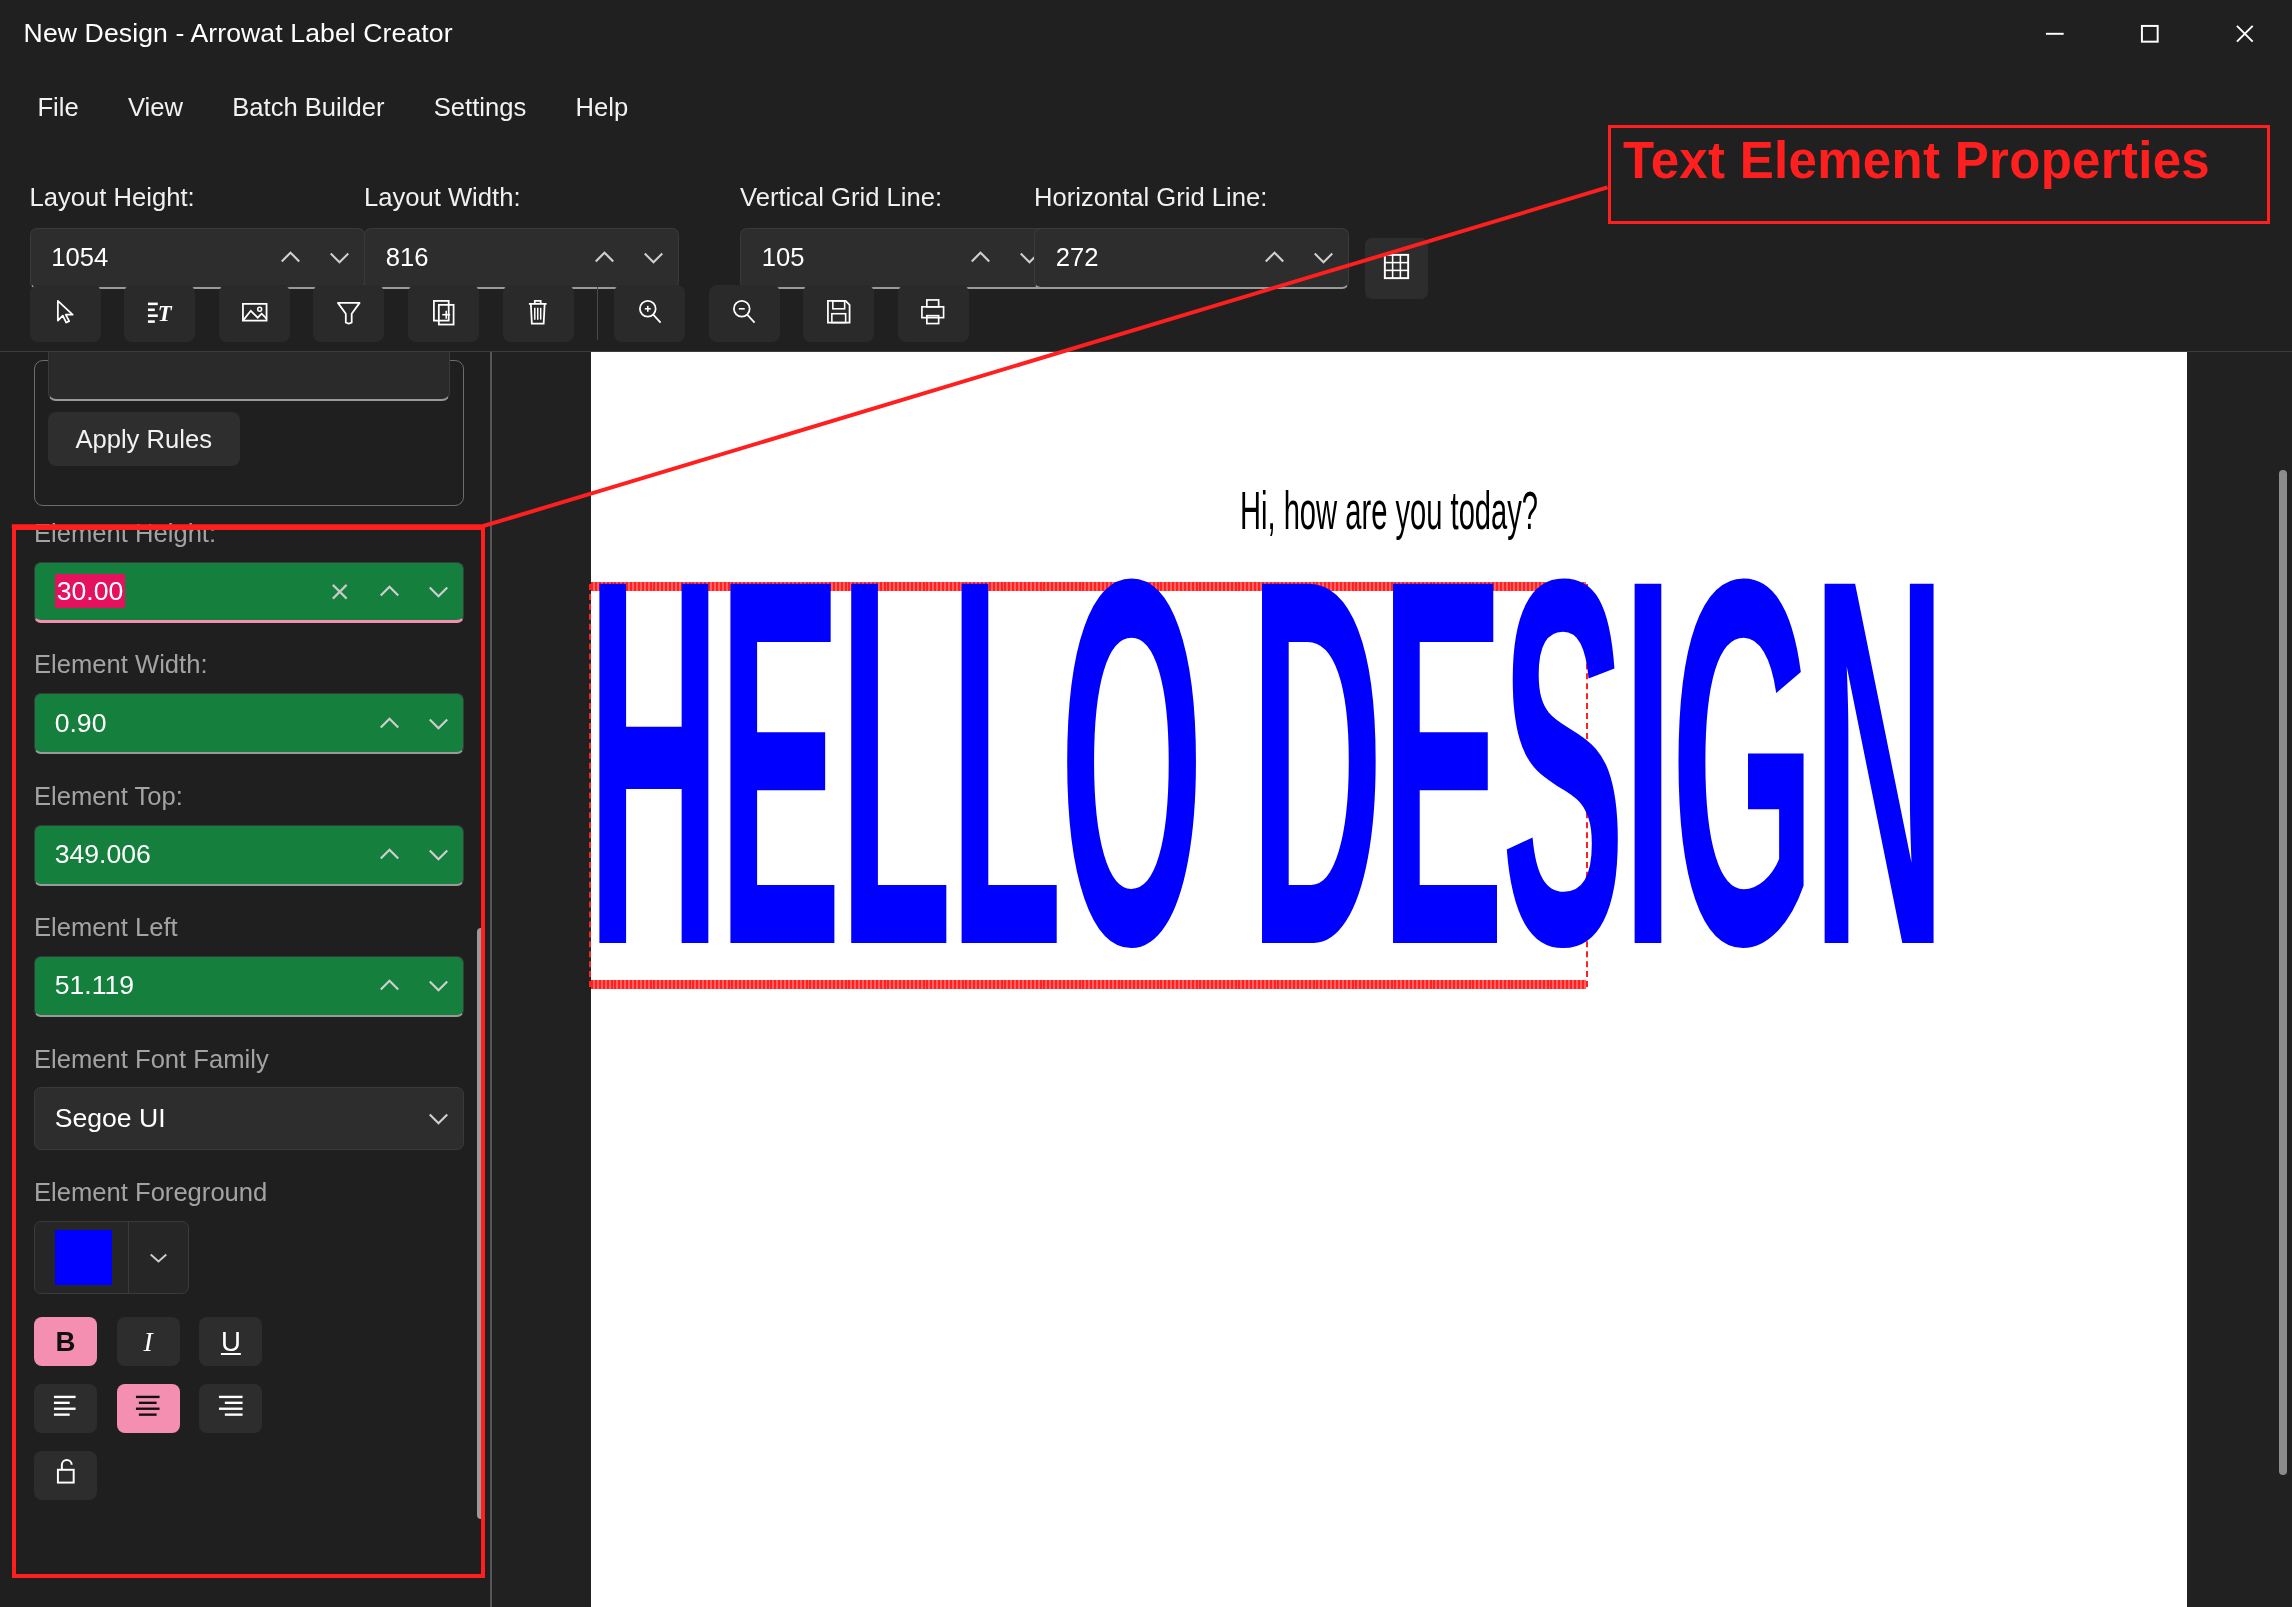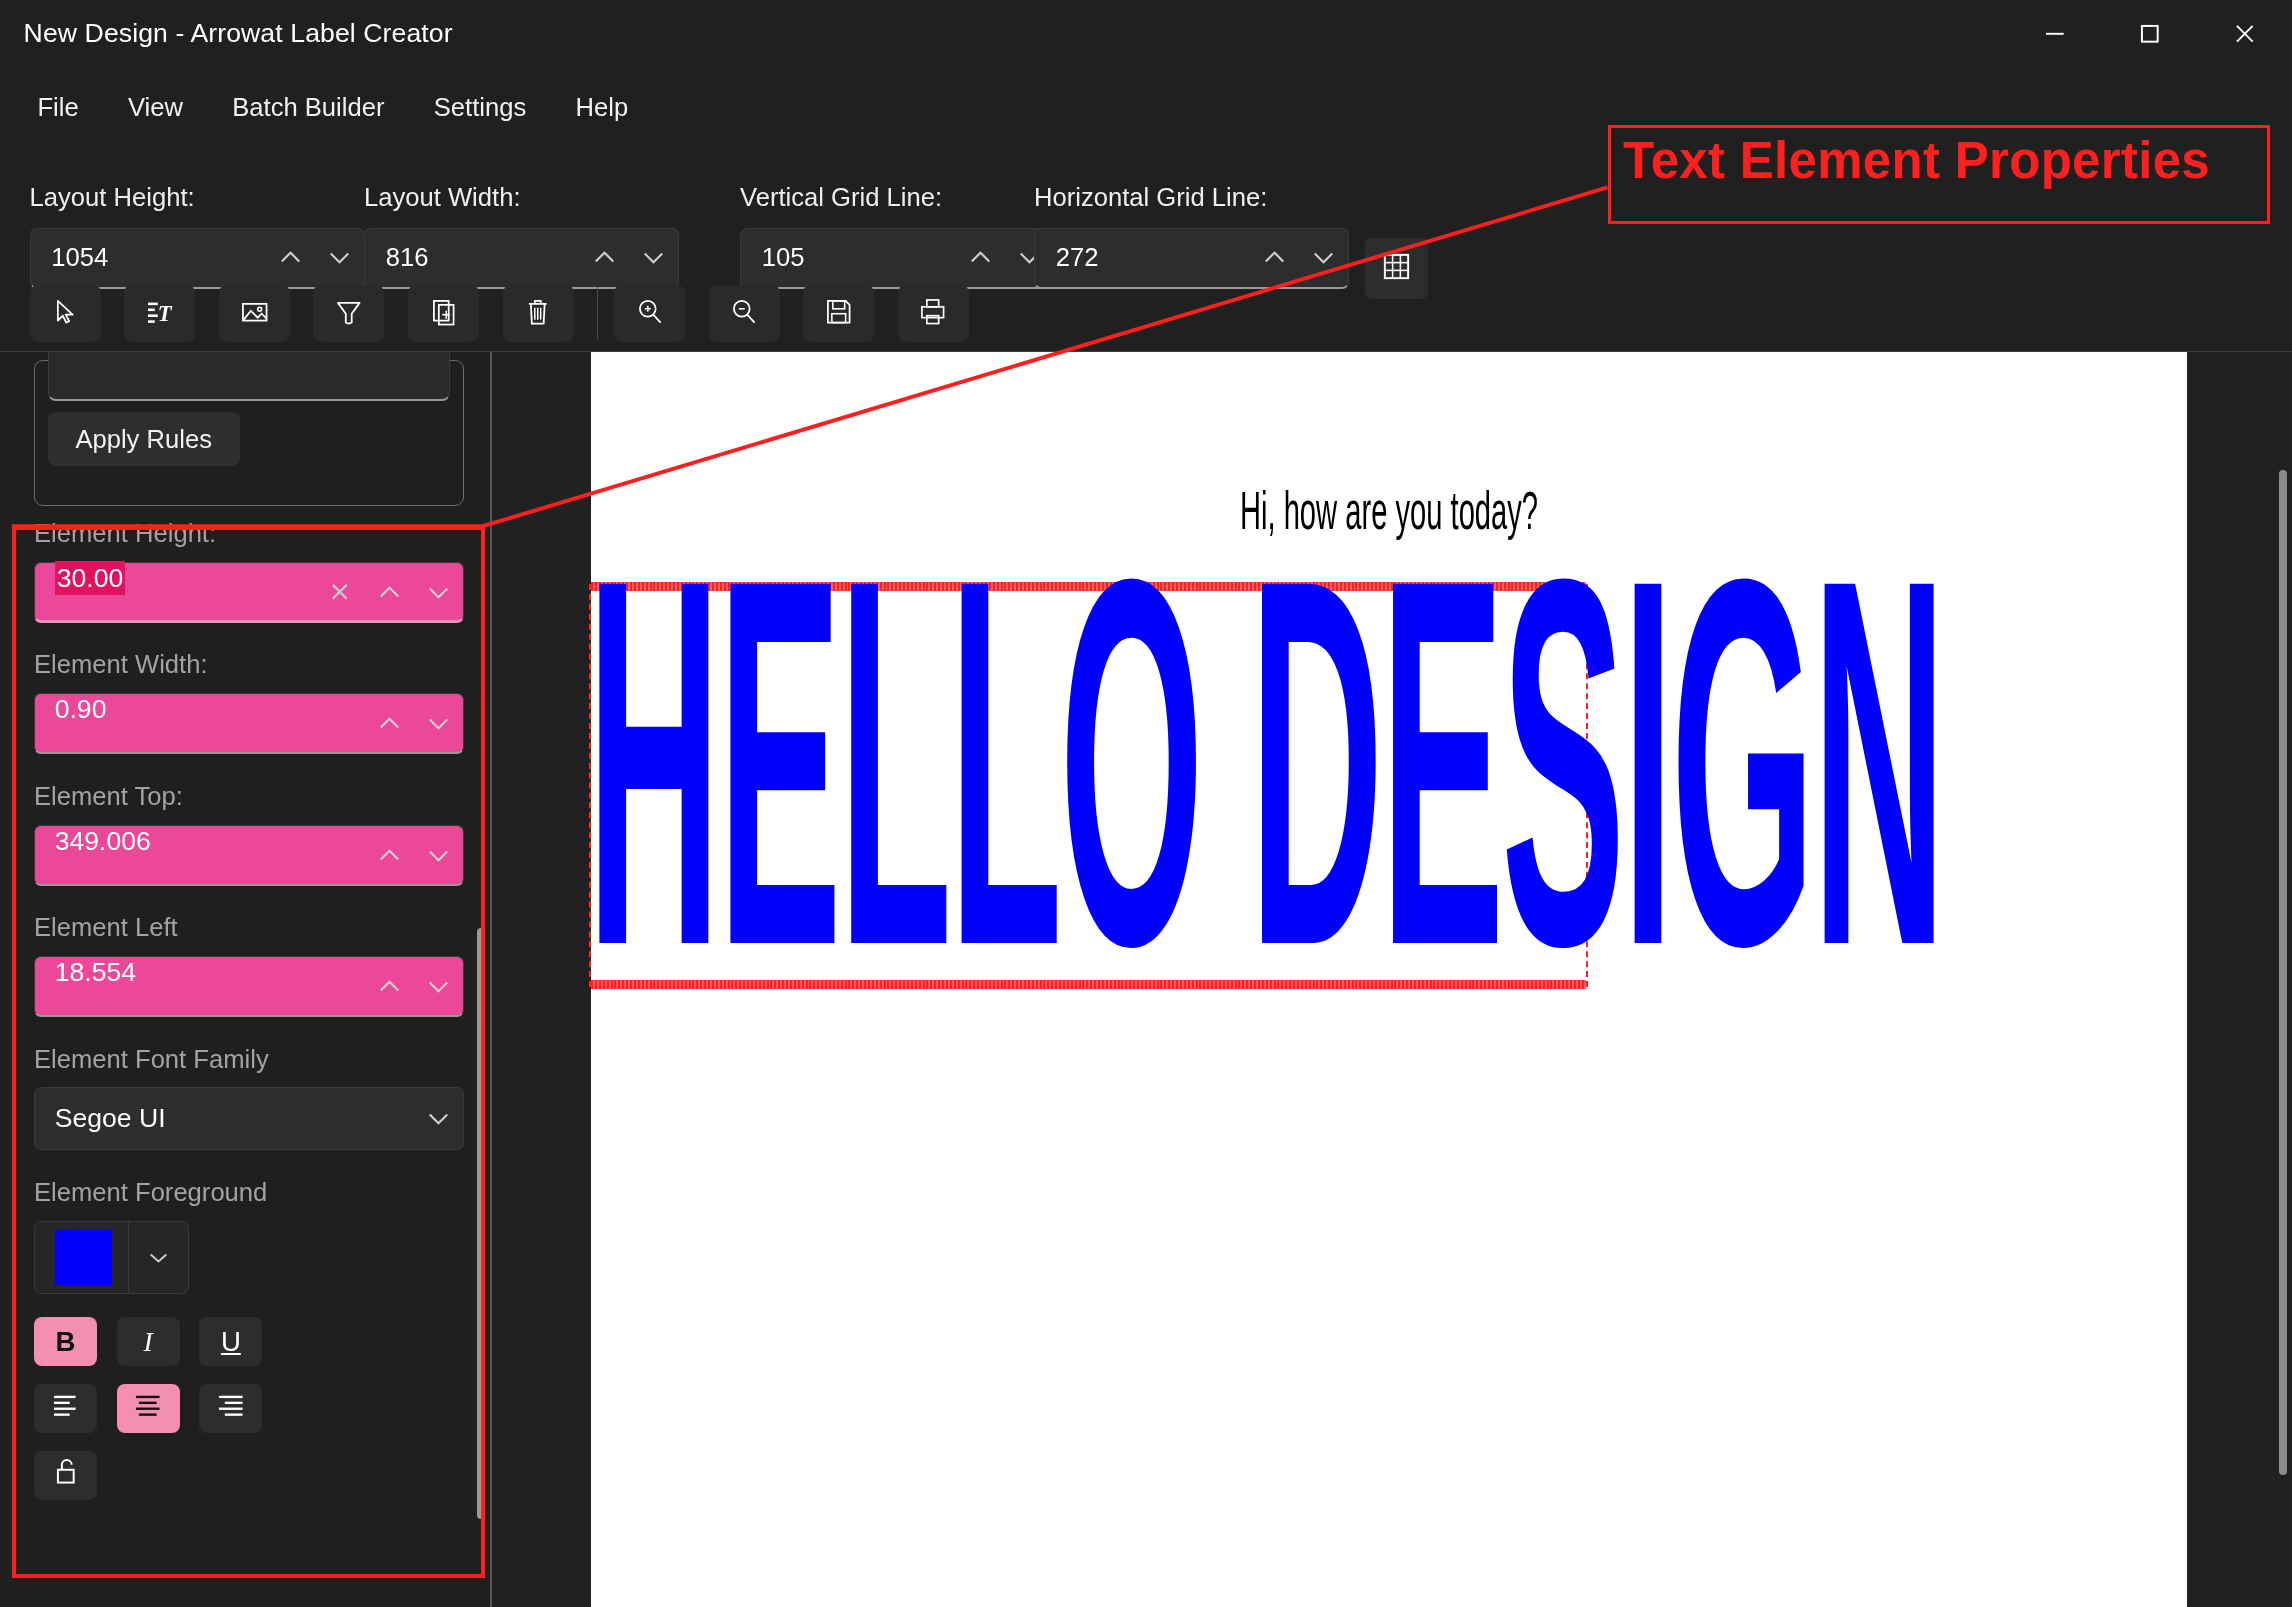--- a/index.html
+++ b/index.html
@@ -111,23 +111,23 @@
   .apply-rules {
     position: absolute; left: 12.8px; top: 51px;
     padding: 12.8px 27.6px; border-radius: 7.9px; background: #2e2e2e;
     color: #f2f2f2; font-size: 25.6px;
   }
 
   .prop-panel { position: absolute; left: 0; top: 167px; width: 493px; }
   .field-label { color: #a3a3a3; font-size: 25.6px; display: block; margin: 0 0 13.8px 34px; }
   .field {
     position: relative; margin: 0 0 27.6px 34px; width: 430px; height: 61px;
-    background: #ec4899; border: 1px solid #3a3a3a;
+    background: #15803d; border: 1px solid #3a3a3a;
     border-bottom: 2px solid #9a9a9a;
-    border-radius: 6.9px; display: flex; 
+    border-radius: 6.9px; display: flex; align-items: center;
   }
   .field.focused { border-bottom: 3px solid #f48fb1; }
   .field .fval { color: #ffffff; font-size: 26.6px; padding-left: 19.7px; flex: 1; }
   .field .fval .sel { background: #e4115e; color: #ffffff; padding: 2px 2px; }
   .field .xbtn { width: 51px; display: flex; align-items: center; justify-content: center; color: #c8c8c8; }
 
   .combo {
     position: relative; margin: 0 0 27.6px 34px; width: 430px; height: 63px;
     background: #2d2d2d; border: 1px solid #3a3a3a; border-radius: 6.9px;
     display: flex; align-items: center;
@@ -500,21 +500,21 @@
             </span>
           <span class="chev">
               <svg width="33" height="33" viewBox="0 0 34 34">
                 <path d="M8 13 L17 22 L26 13" fill="none" stroke="#cfcfcf" stroke-width="2.2"></path>
               </svg>
             </span>
         </div>
 
         <span class="field-label">Element Left</span>
         <div class="field">
-          <span class="fval">18.554</span>
+          <span class="fval">51.119</span>
           <span class="chev">
               <svg width="33" height="33" viewBox="0 0 34 34">
                 <path d="M8 21 L17 12 L26 21" fill="none" stroke="#cfcfcf" stroke-width="2.2"></path>
               </svg>
             </span>
           <span class="chev">
               <svg width="33" height="33" viewBox="0 0 34 34">
                 <path d="M8 13 L17 22 L26 13" fill="none" stroke="#cfcfcf" stroke-width="2.2"></path>
               </svg>
             </span>

